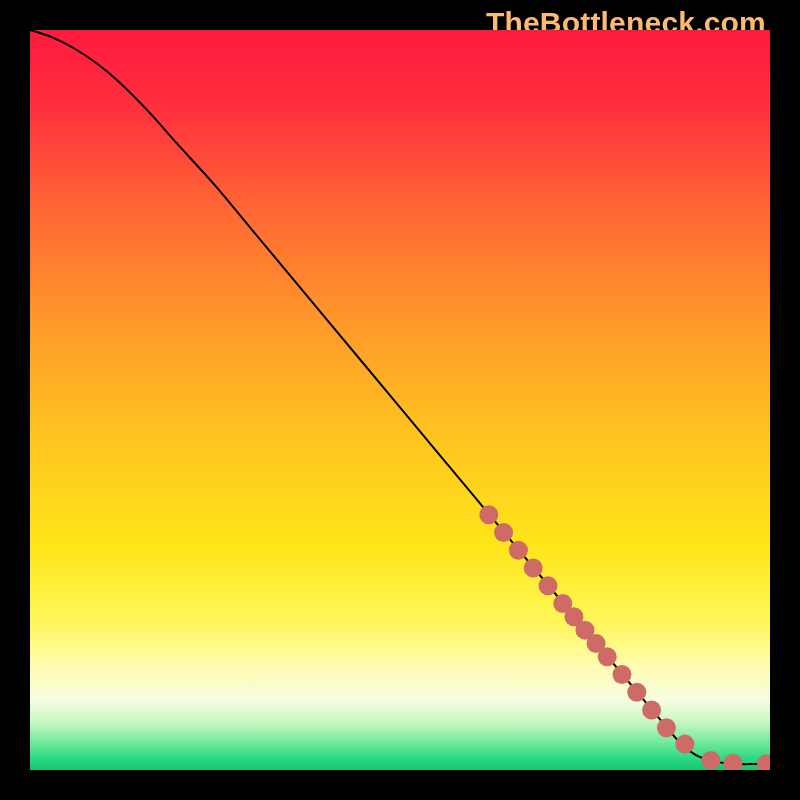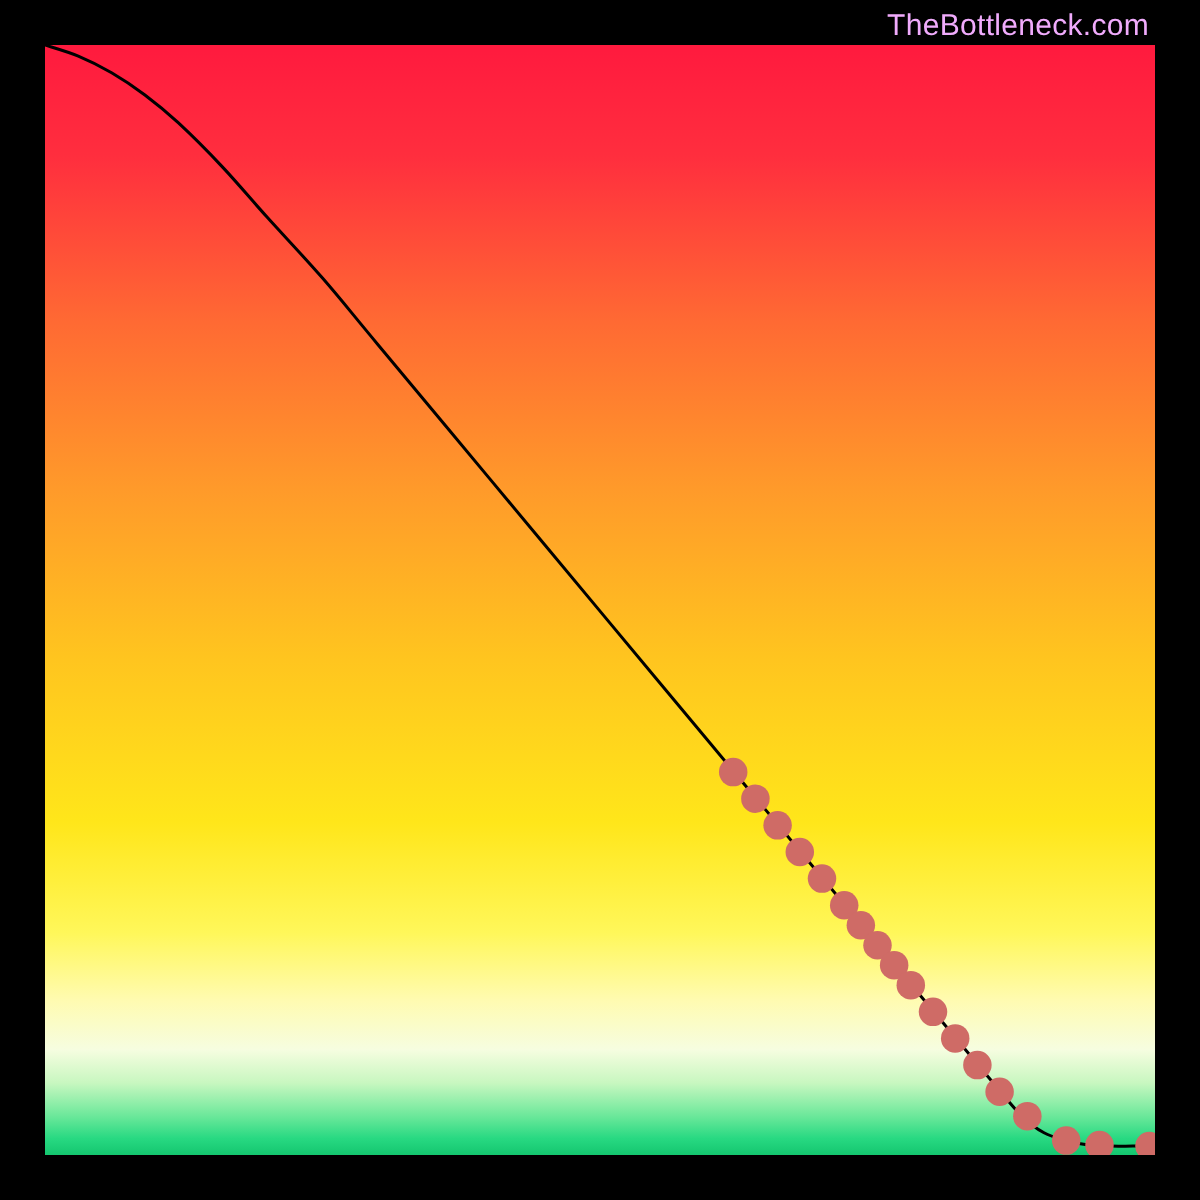--- a/index.html
+++ b/index.html
@@ -37,23 +37,23 @@
     position: absolute;
     left: 0;
     top: 0;
     width: 100%;
     height: 100%;
   }
   .watermark {
     position: absolute;
     top: 6px;
     right: 34px;
-    color: #f0abfc;
-    font-size: 20px;
-    font-weight: 400;
+    color: #fdba74;
+    font-size: 30px;
+    font-weight: 700;
     letter-spacing: 0.2px;
     user-select: none;
   }
 </style>
 </head>
 <body>
 
 <div class="frame">
   <div class="watermark">TheBottleneck.com</div>
 

